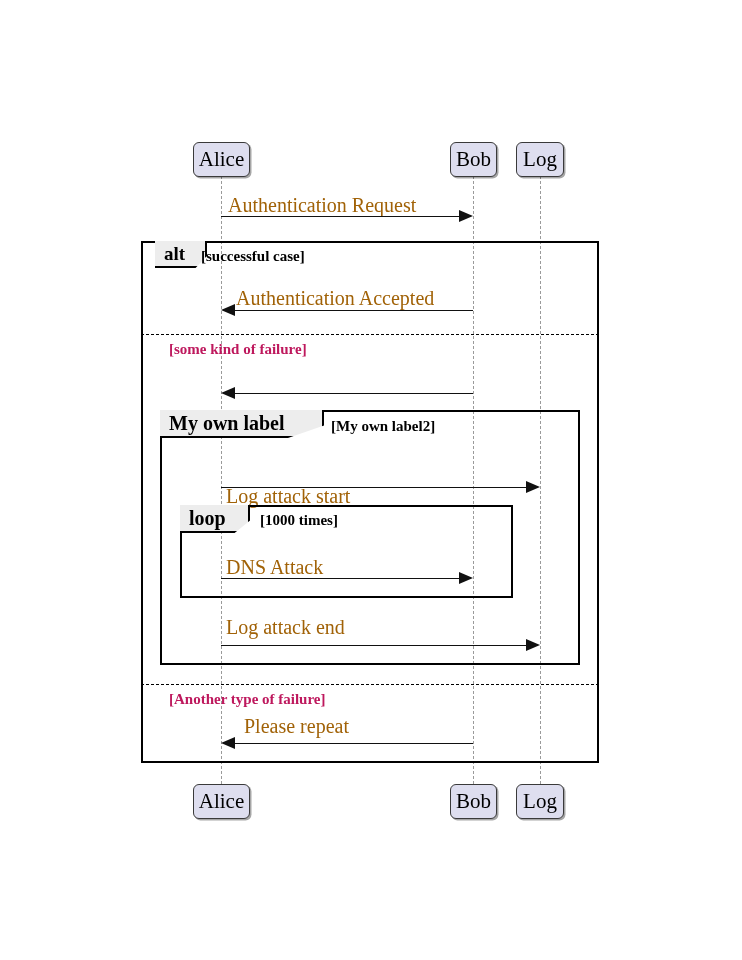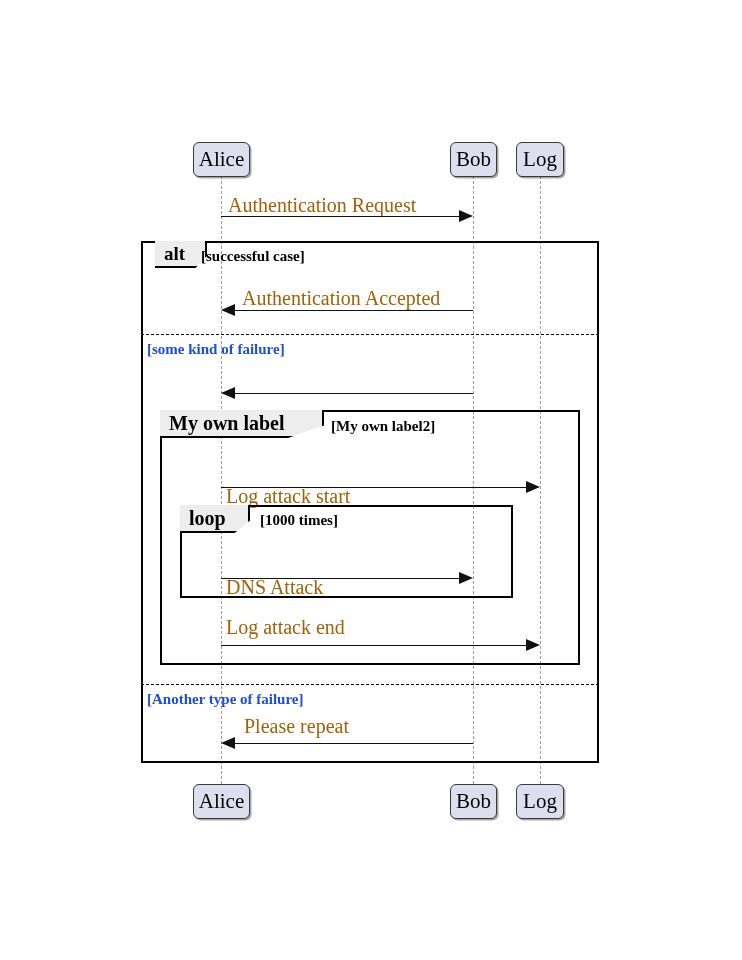--- a/index.html
+++ b/index.html
@@ -71,23 +71,24 @@
   }
   .divider {
     position: absolute;
     height: 0;
     border-top: 1.8px dashed #000;
   }
   .divider-label {
     position: absolute;
     font-weight: bold;
     font-size: 15px;
-    color: #1d4ed8;
+    color: #be185d;
     white-space: nowrap;
     line-height: 1;
+    margin-left: 22px;
   }
 
   
   .msg-line {
     position: absolute;
     height: 0;
     border-top: 1.6px solid #111;
   }
   .arrow-head {
     position: absolute;
@@ -130,21 +131,21 @@
   </div>
 
   <div class="msg-label" style="left:228px; top:195px;">Authentication Request</div>
   <div class="msg-line" style="left:221px; top:216px; width:239px;"></div>
   <div class="arrow-head right" style="left:459px; top:210px;"></div>
 
   <div class="frame" style="left:141px; top:241px; width:458px; height:522px;"></div>
   <div class="frame-tag" style="left:141px; top:241px; width:52px; height:27px;margin-left:14px;">alt</div>
   <div class="frame-cond" style="left:201px; top:249px;">[successful case]</div>
 
-  <div class="msg-label" style="left:242px; top:288px;">Authentication Accepted</div>
+  <div class="msg-label" style="left:236px; top:288px;">Authentication Accepted</div>
   <div class="msg-line" style="left:234px; top:310px; width:239px;"></div>
   <div class="arrow-head left" style="left:221px; top:304px;"></div>
 
   <div class="divider" style="left:141px; top:334px; width:458px;"></div>
   <div class="divider-label" style="left:147px; top:342px;">[some kind of failure]</div>
 
   <div class="msg-line" style="left:234px; top:393px; width:239px;"></div>
   <div class="arrow-head left" style="left:221px; top:387px;"></div>
 
   <div class="frame" style="left:160px; top:410px; width:420px; height:255px;"></div>
@@ -152,21 +153,21 @@
   <div class="frame-cond" style="left:331px; top:419px;">[My own label2]</div>
 
   <div class="msg-label" style="left:226px; top:458px;margin-top:28px;">Log attack start</div>
   <div class="msg-line" style="left:221px; top:487px; width:306px;"></div>
   <div class="arrow-head right" style="left:526px; top:481px;"></div>
 
   <div class="frame" style="left:180px; top:505px; width:333px; height:93px;"></div>
   <div class="frame-tag" style="left:180px; top:505px; width:70px; height:28px; font-size:20px;">loop</div>
   <div class="frame-cond" style="left:260px; top:513px;">[1000 times]</div>
 
-  <div class="msg-label" style="left:226px; top:557px;margin-top:20px;">DNS Attack</div>
+  <div class="msg-label" style="left:226px; top:557px;">DNS Attack</div>
   <div class="msg-line" style="left:221px; top:578px; width:239px;"></div>
   <div class="arrow-head right" style="left:459px; top:572px;"></div>
 
   <div class="msg-label" style="left:226px; top:617px;">Log attack end</div>
   <div class="msg-line" style="left:221px; top:645px; width:306px;"></div>
   <div class="arrow-head right" style="left:526px; top:639px;"></div>
 
   <div class="divider" style="left:141px; top:684px; width:458px;"></div>
   <div class="divider-label" style="left:147px; top:692px;">[Another type of failure]</div>
 

